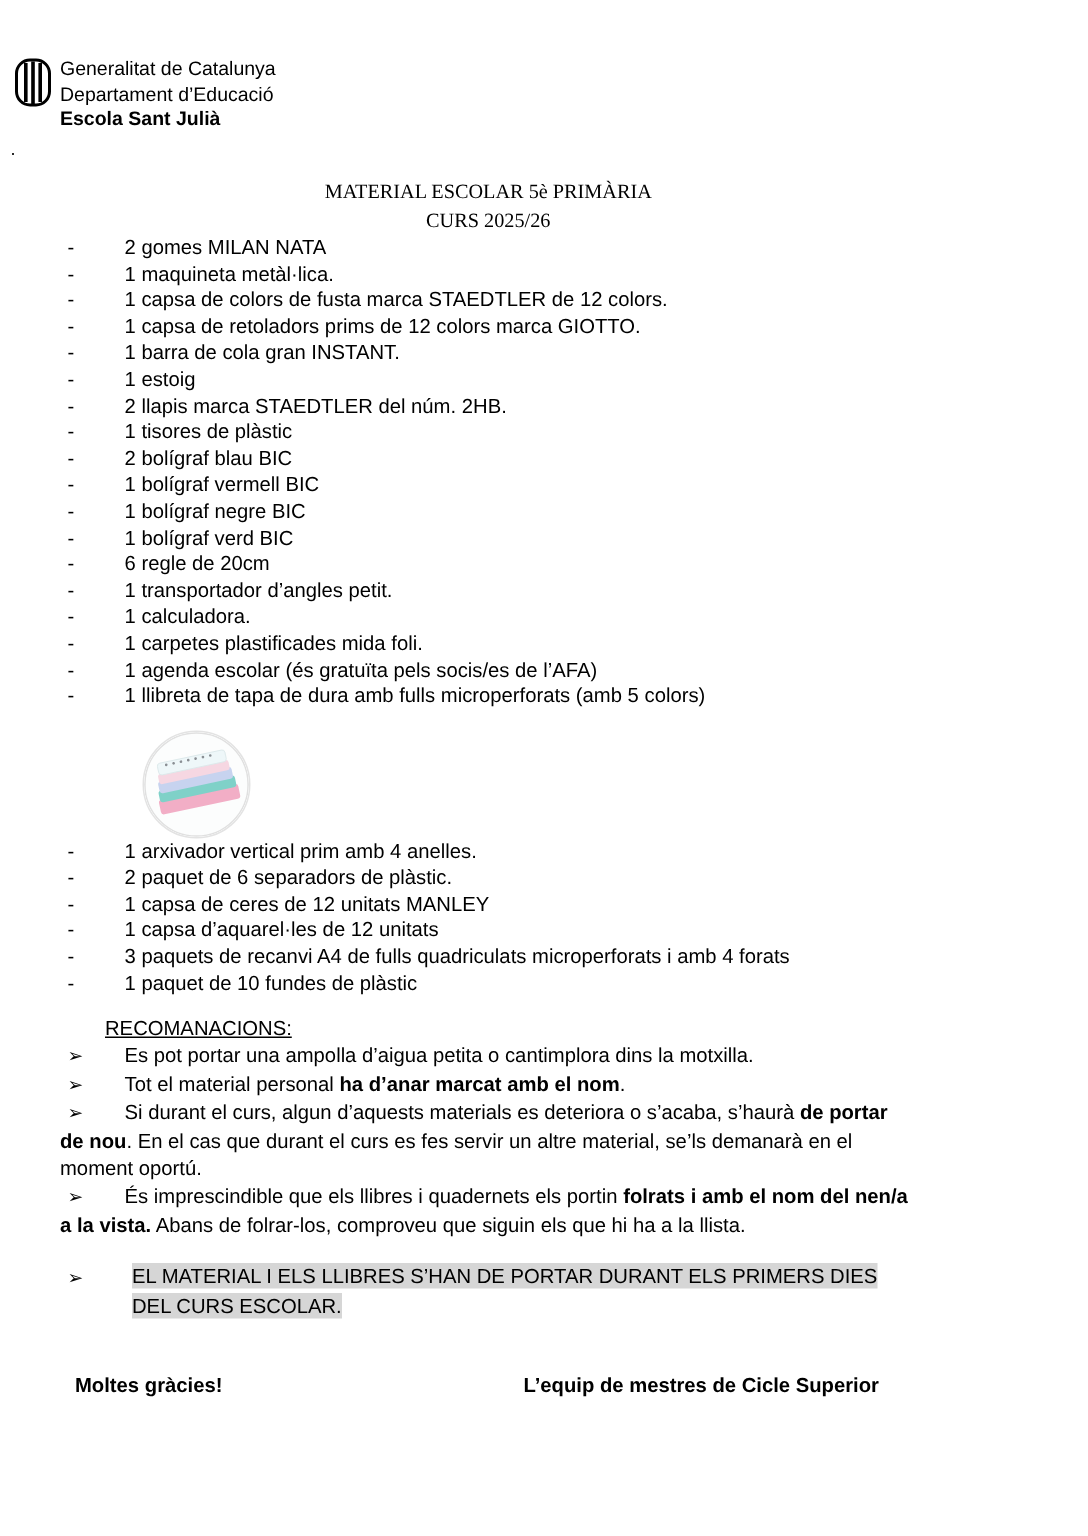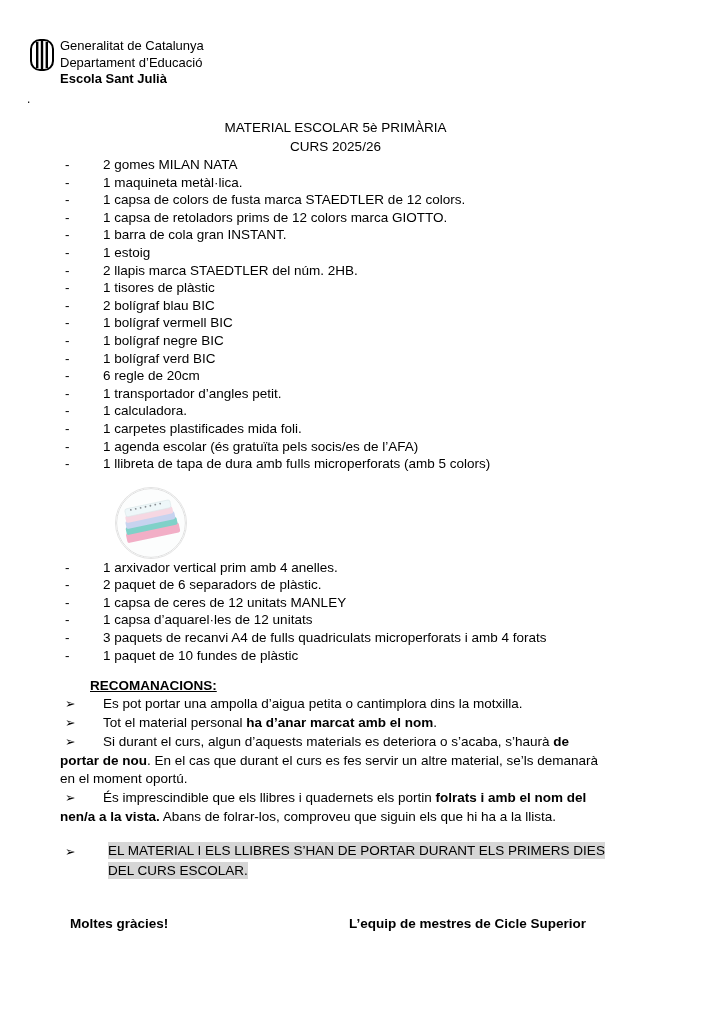--- a/index.html
+++ b/index.html
@@ -1,44 +1,44 @@
 <!DOCTYPE html>
 <html><head>
 <meta charset="utf-8">
 <style>
   html,body{margin:0;padding:0;background:#ffffff;}
   body{width:725px;height:1024px;overflow:hidden;position:relative;
        font-family:"Liberation Sans","DejaVu Sans",sans-serif;color:#000;font-size:13.5px;}
-  .doc{position:relative;width:651px;height:1024px;box-sizing:border-box;padding:38px 40px 0 60px;}
+  .doc{position:relative;width:651px;height:1024px;box-sizing:border-box;padding:38px 40px 0 40px;}
 
   
   .header{position:relative;min-height:66px;}
   .logo{position:absolute;left:-32px;top:0;width:28px;height:36px;display:block;}
   .header-text{margin:0;width:178px;font-size:13px;line-height:16.5px;}
   .header-text b{font-weight:bold;}
   .stray{position:absolute;left:-33px;top:54px;font-size:12px;}
 
   
-  .title{text-align:center;margin-top:14px;line-height:19px;}
+  .title{text-align:center;margin-top:14px;line-height:19px;font-family:Liberation Serif, serif;}
 
   
   ul.supplies{list-style:none;margin:0;padding:0;}
   ul.supplies li{display:flex;line-height:17.6px;}
   .dash{flex:0 0 43px;padding-left:5px;box-sizing:border-box;}
   .itext{flex:1;}
   .list1{margin-top:18px;}
   .list2{margin-top:8px;}
 
   
   .photo{width:70px;height:70px;margin:14px 0 0 55px;border-radius:50%;overflow:hidden;
          border:1px solid #e3e3e3;background:#fdfdfd;}
   .photo svg{display:block;}
 
   
-  .recs-heading{margin:14px 0 2px 30px;font-size:13.5px;font-weight:bold;text-decoration:underline;}
+  .recs-heading{margin:14px 0 2px 30px;font-size:13.5px;font-weight:normal;text-decoration:underline;}
   p.rec{margin:0;line-height:18.8px;}
   p.rec b{font-weight:bold;}
   .arrow{display:inline-block;width:43px;padding-left:5px;box-sizing:border-box;font-size:12.5px;}
   p.hl{position:relative;padding-left:48px;margin-top:14px;line-height:20.5px;}
   p.hl .arrow{position:absolute;left:5px;top:1px;width:auto;padding-left:0;}
   p.hl mark{background:#d6d6d6;color:#000;padding:1px 0;}
 
   
   .footer{display:flex;justify-content:space-between;margin-top:34px;padding-left:10px;padding-right:25px;}
   .footer b{font-weight:bold;text-align:right;}

